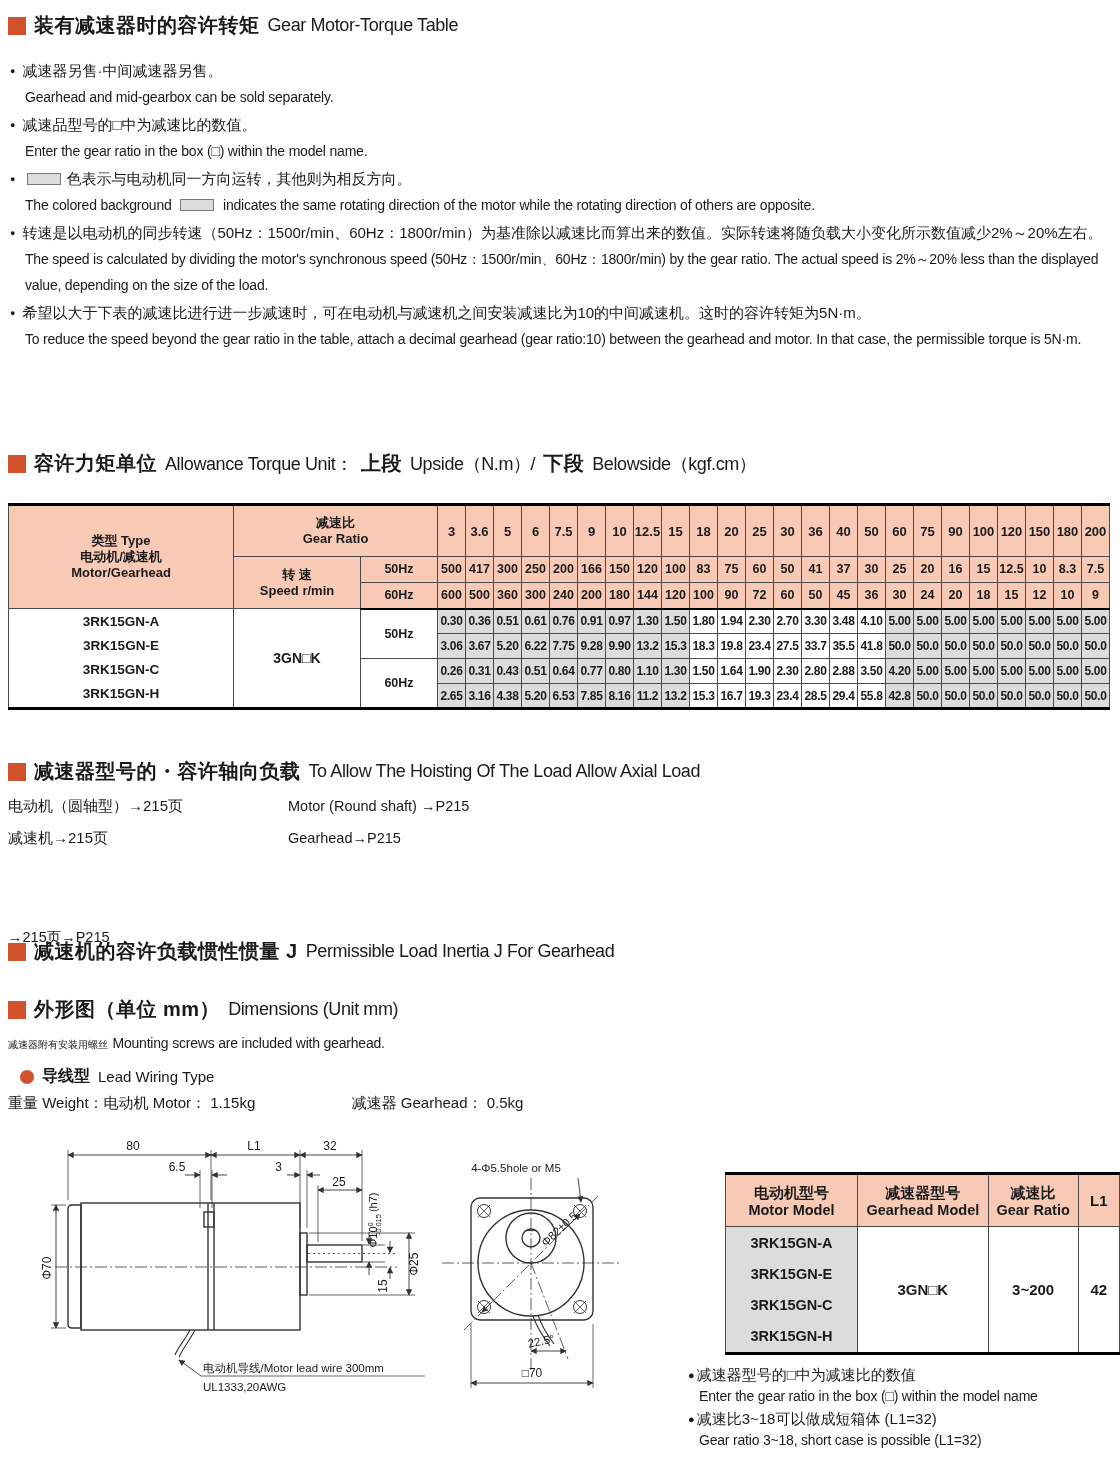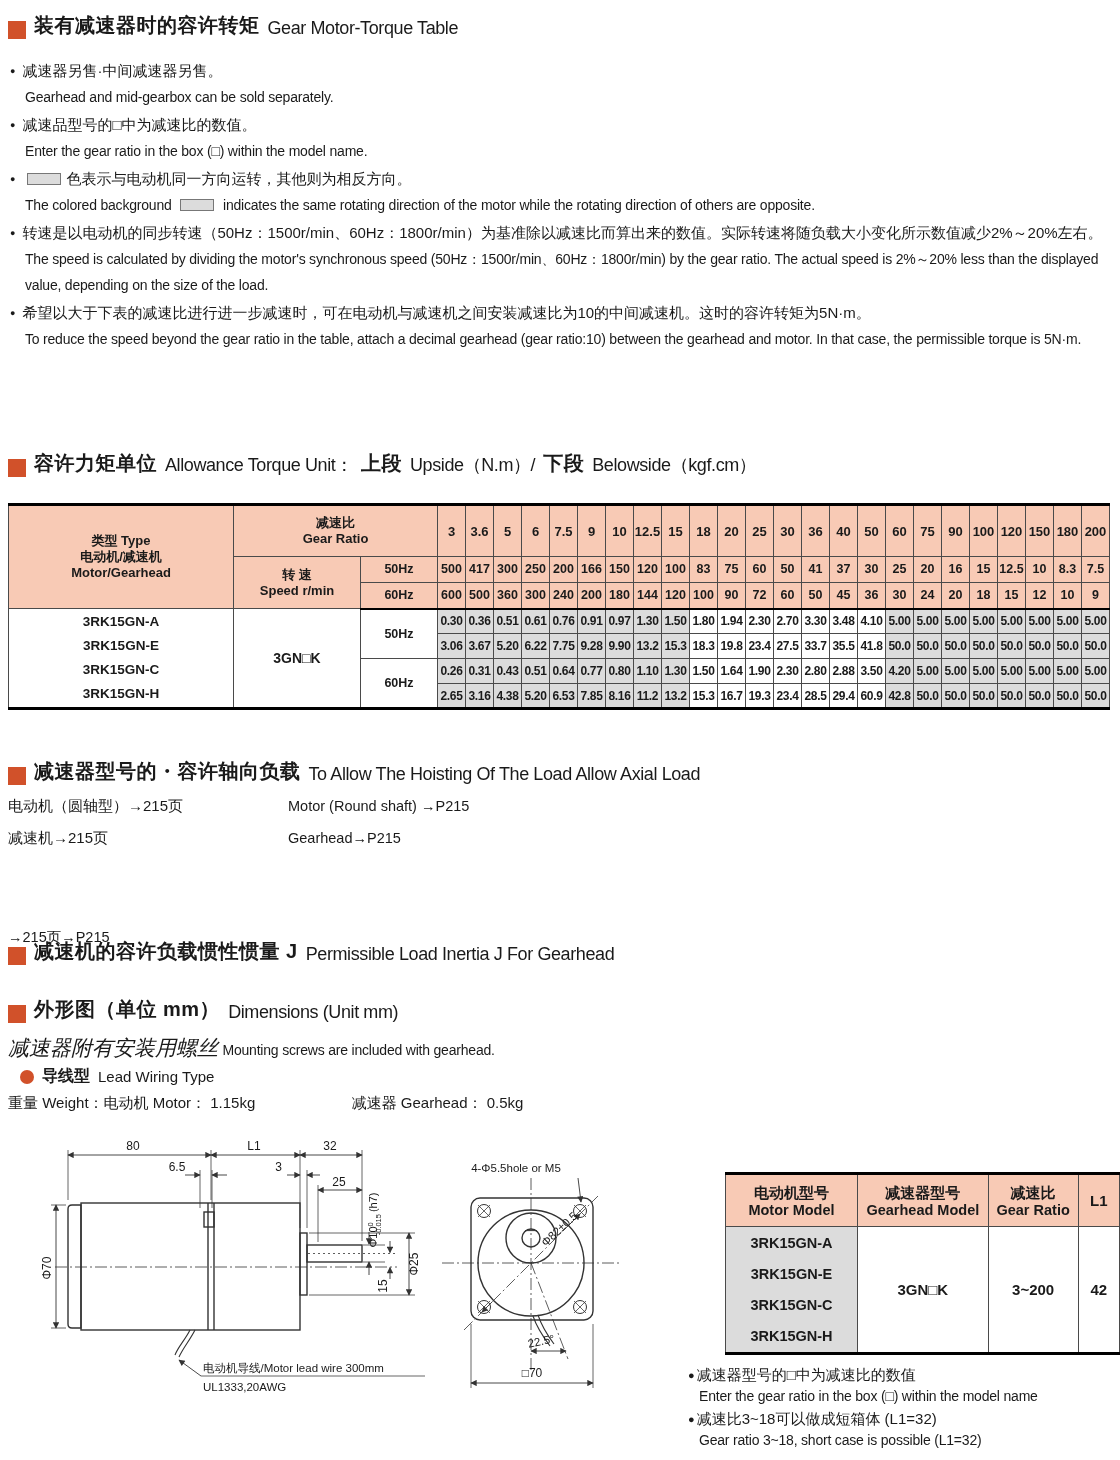--- a/index.html
+++ b/index.html
@@ -10,21 +10,21 @@
   }
   *{box-sizing:border-box;margin:0;padding:0;}
   html,body{background:#fff;}
   body{
     width:1120px;height:1460px;position:relative;overflow:hidden;
     font-family:"Liberation Sans","DejaVu Sans",sans-serif;color:var(--ink);
   }
   .abs{position:absolute;}
 
   
-  .heading{display:flex;align-items:flex-end;gap:8px;white-space:nowrap;}
+  .heading{display:flex;align-items:center;gap:8px;white-space:nowrap;}
   .sq{width:18px;height:18px;background:var(--accent);flex:0 0 auto;}
   .h-zh{font-weight:bold;font-size:20px;letter-spacing:0.5px;}
   .h-en{font-size:18px;letter-spacing:-0.4px;}
 
   
   #intro-notes{width:1102px;}
   .note-item{margin-bottom:2px;}
   .note-zh{font-size:15px;line-height:26px;}
   .note-en{font-size:14px;line-height:26px;padding-left:15px;letter-spacing:-0.2px;}
   .blt{font-size:9px;vertical-align:2px;margin-right:7px;}
@@ -45,21 +45,21 @@
   .torque td.models{font-weight:600;font-size:13.5px;line-height:24px;background:#fff;}
   .torque td.ghead{font-weight:bold;font-size:14px;background:#fff;}
   .torque td.hzc{font-weight:bold;font-size:12.5px;background:#fff;}
   .hline{line-height:16px;}
 
   
   .ref-row{display:flex;line-height:32px;}
   .ref-zh{width:280px;font-size:15px;}
   .ref-en{font-size:14.5px;}
 
-  .plain-zh{font-size:21px;font-style:italic;}
+  .plain-zh{font-size:10px;}
   .plain-en{font-size:14px;letter-spacing:-0.2px;}
   .ref-line{font-size:14.5px;}
 
   
   .lead-line{display:flex;align-items:center;gap:8px;}
   .dot{width:14px;height:14px;border-radius:50%;background:var(--accent);}
   .lead-zh{font-weight:bold;font-size:16px;}
   .lead-en{font-size:15px;}
   .weight-line{font-size:15px;}
   .weight-line .gap{display:inline-block;width:88px;}
@@ -357,21 +357,21 @@
             <td class="v sh">7.85</td>
             <td class="v sh">8.16</td>
             <td class="v sh">11.2</td>
             <td class="v sh">13.2</td>
             <td class="v">15.3</td>
             <td class="v">16.7</td>
             <td class="v">19.3</td>
             <td class="v">23.4</td>
             <td class="v">28.5</td>
             <td class="v">29.4</td>
-            <td class="v">60.9</td>
+            <td class="v">55.8</td>
             <td class="v sh">42.8</td>
             <td class="v sh">50.0</td>
             <td class="v sh">50.0</td>
             <td class="v sh">50.0</td>
             <td class="v sh">50.0</td>
             <td class="v sh">50.0</td>
             <td class="v sh">50.0</td>
             <td class="v sh">50.0</td>
           </tr>
         </tbody>

